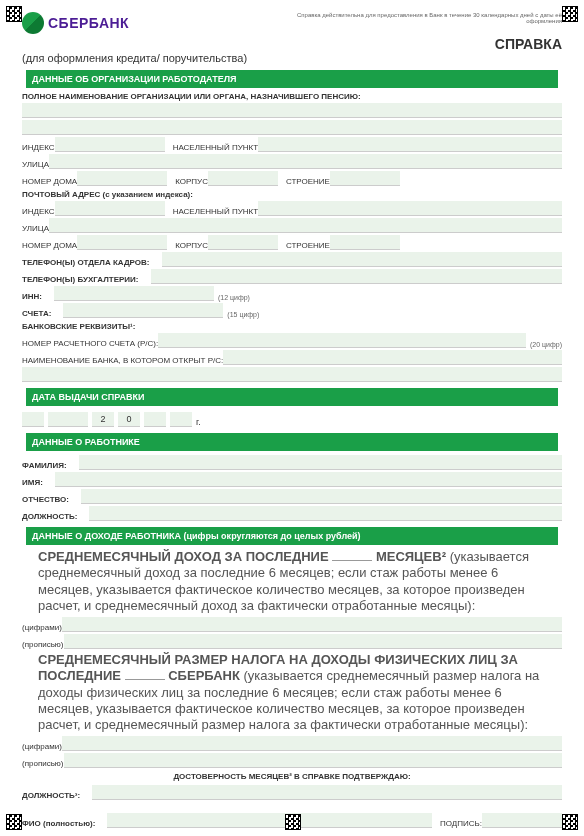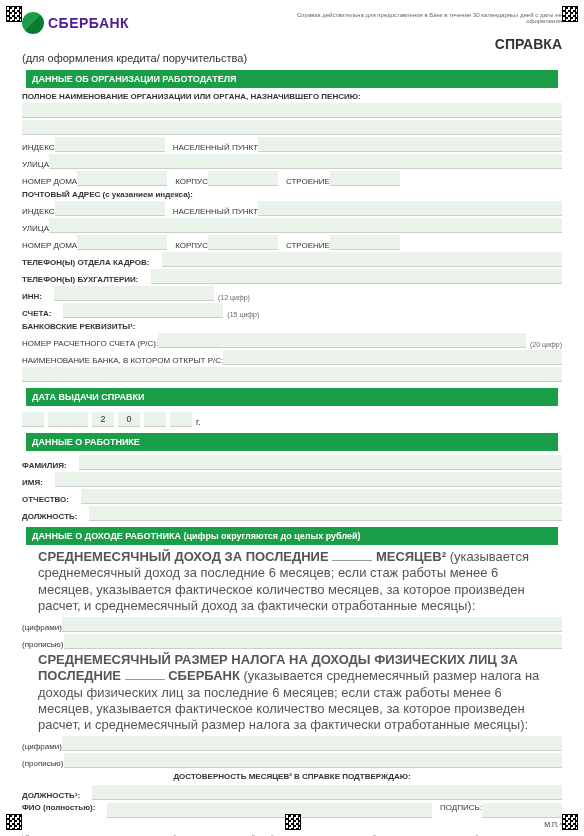--- a/index.html
+++ b/index.html
@@ -22,21 +22,21 @@
 .subhead{font-weight:bold;font-size:8px;margin-top:4px}
 .hint{font-size:7px;color:#666;white-space:nowrap;padding-left:4px}
 .text-block{font-size:13px;color:#555;margin:3px 16px;line-height:1.25}
 .bold{font-weight:bold}
 .date-row{display:flex;align-items:flex-end;gap:4px;margin:6px 0}
 .date-cell{width:22px;height:14px;background:#eaf3ea;border-bottom:1px solid #ccc;text-align:center;line-height:14px;font-size:9px}
 .fullline{height:14px;background:#eaf3ea;border-bottom:1px solid #ccc;margin:2px 0}
 .footnotes{font-size:5.5px;color:#888;line-height:1.2;margin-top:6px}
 .footnotes div{margin:1px 0}
 .center-bold{text-align:center;font-weight:bold;font-size:8px;margin:4px 0}
-.sig-row{display:flex;margin:3px 0}
+.sig-row{display:flex;align-items:flex-end;margin:13px 0}
 .mp{font-size:7px;text-align:right;margin-top:2px}
 </style>
 </head>
 <body>
 
 <div class="page">
 <div class="qr tl"></div>
 <div class="qr tr"></div>
 <div class="qr bl"></div>
 <div class="qr bc"></div>

